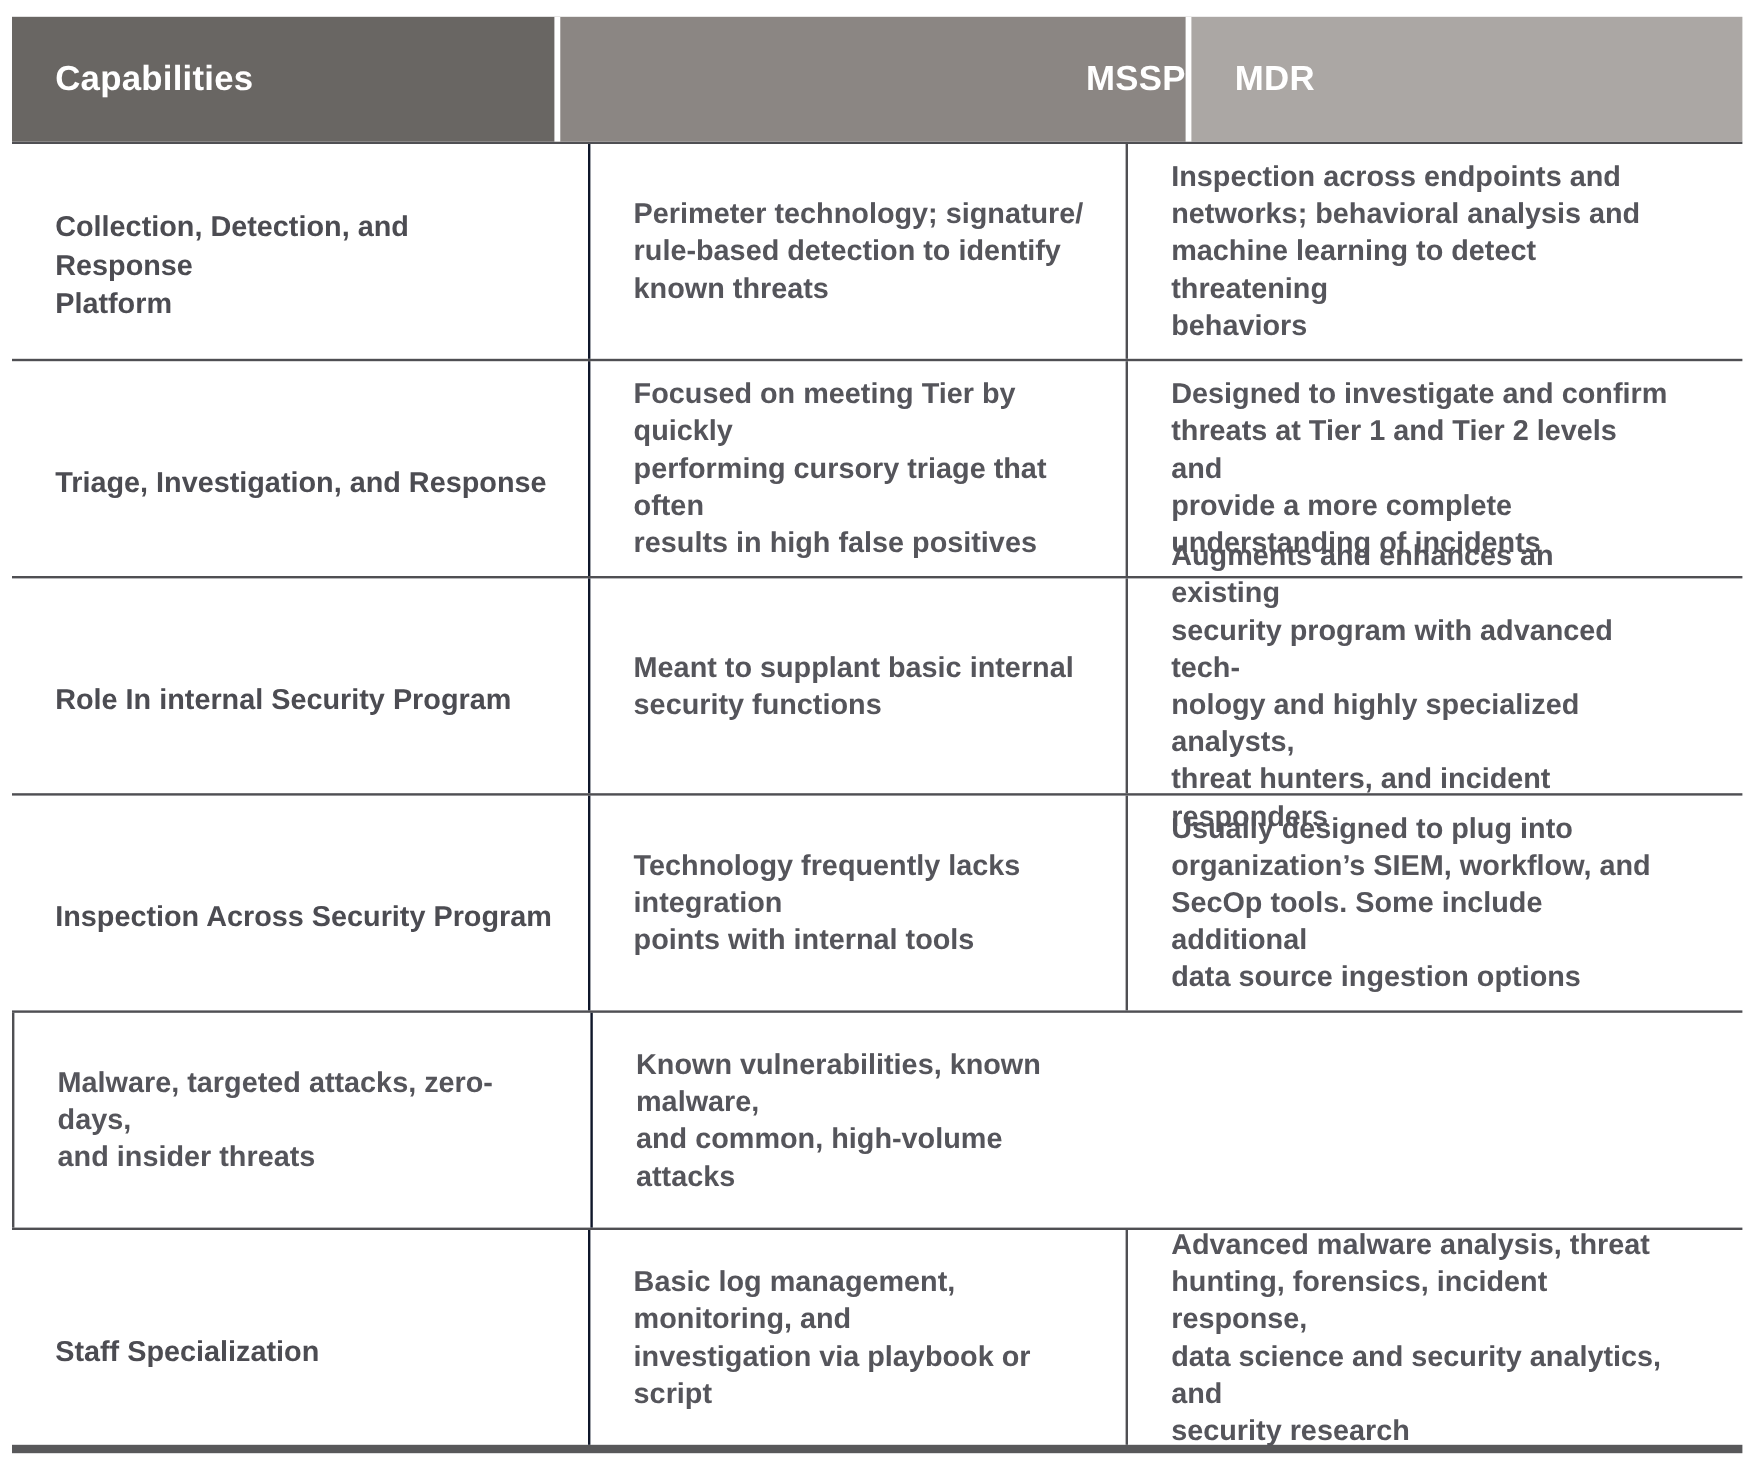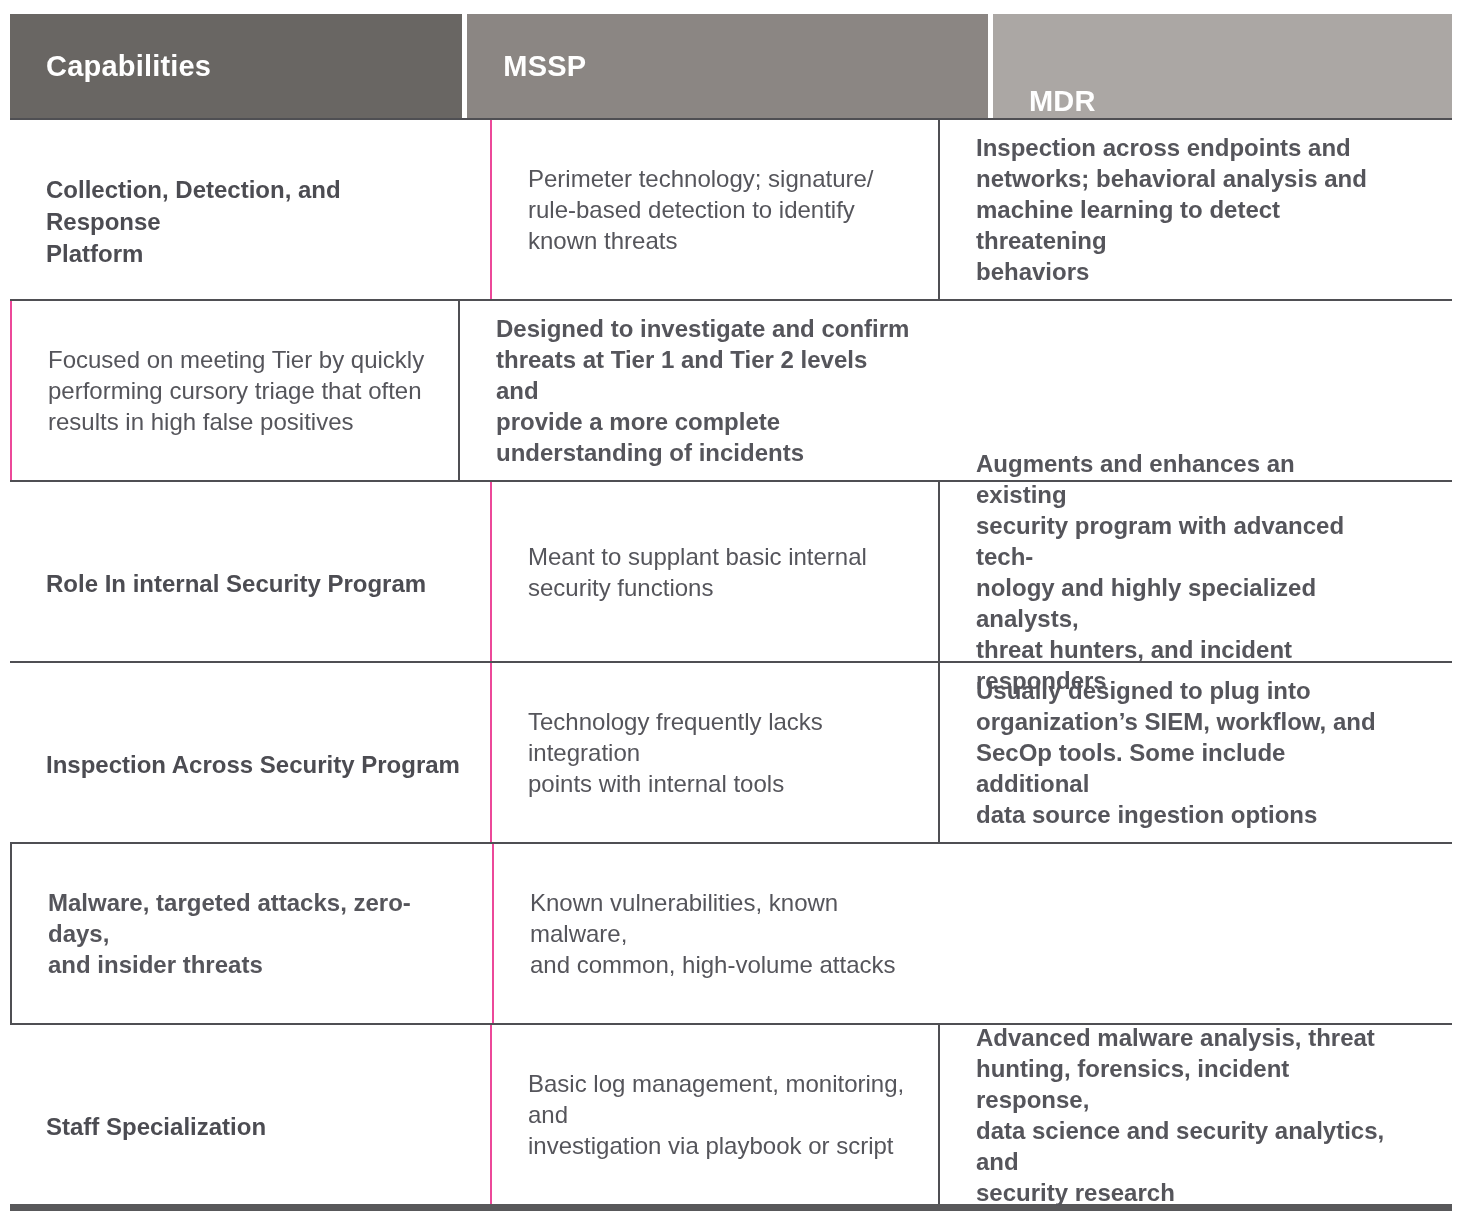--- a/index.html
+++ b/index.html
@@ -19,75 +19,76 @@
   .thead { display: flex; height: 104px; }
   .hcell {
     display: flex; align-items: center;
     padding-left: 36px;
     color: #ffffff;
     font-weight: bold;
     font-size: 29px;
     letter-spacing: 0.2px;
   }
   .hcell.c1 { width: 480px; border-right: 5px solid #ffffff; }
-  .hcell.c2 { width: 552px; border-right: 5px solid #ffffff; }
+  .hcell.c2 { width: 552px; border-right: 5px solid #ffffff; justify-content: flex-end; }
   .hcell.c3 { width: 482px; }
   
   .tbody { border-bottom: 7px solid #58585a; }
   .row { display: flex; height: 181px; border-top: 2px solid #4f4f53; }
   .cell {
     display: flex; align-items: center;
     padding: 10px 30px 10px 36px;
     font-size: 24px;
     line-height: 31px;
     color: #55555b;
     white-space: pre-line;
   }
   .cell.c1 {
     width: 480px;
     font-weight: bold;
     color: #4c4c52;
     line-height: 32px;
     margin-top: 25px;
   }
-  .cell.c2 { width: 448px; border-left: 2px solid #ec4899; }
+  .cell.c2 { width: 448px; border-left: 2px solid #0f172a; font-weight: bold; }
   .cell.c3 { width: 482px; border-left: 2px solid #4f4f53; font-weight: bold; }
 </style>
 </head>
 <body>
 
 <div class="page">
 
   <div class="thead">
     <div class="hcell c1" style="background-color: rgb(105, 102, 99); text-align: center;">
       <span>Capabilities</span>
     </div>
     <div class="hcell c2" style="background-color: rgb(139, 134, 131);">
       <span>MSSP</span>
     </div>
-    <div class="hcell c3" style="background-color: rgb(171, 167, 164); align-items: flex-end;">
+    <div class="hcell c3" style="background-color: rgb(171, 167, 164);">
       <span>MDR</span>
     </div>
   </div>
 
   <div class="tbody">
 
     <div class="row">
       <div class="cell c1">Collection, Detection, and Response
 Platform</div>
       <div class="cell c2">Perimeter technology; signature/
 rule-based detection to identify
 known threats</div>
       <div class="cell c3">Inspection across endpoints and
 networks; behavioral analysis and
 machine learning to detect threatening
 behaviors</div>
     </div>
 
     <div class="row">
+      <div class="cell c1">Triage, Investigation, and Response</div>
       <div class="cell c2">Focused on meeting Tier by quickly
 performing cursory triage that often
 results in high false positives</div>
       <div class="cell c3">Designed to investigate and confirm
 threats at Tier 1 and Tier 2 levels and
 provide a more complete
 understanding of incidents</div>
     </div>
 
     <div class="row">

